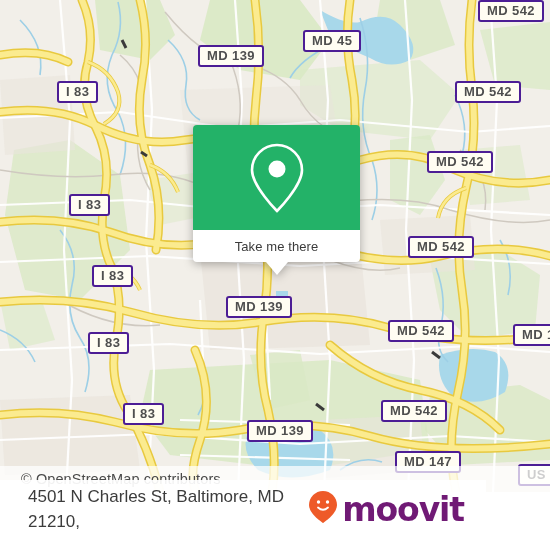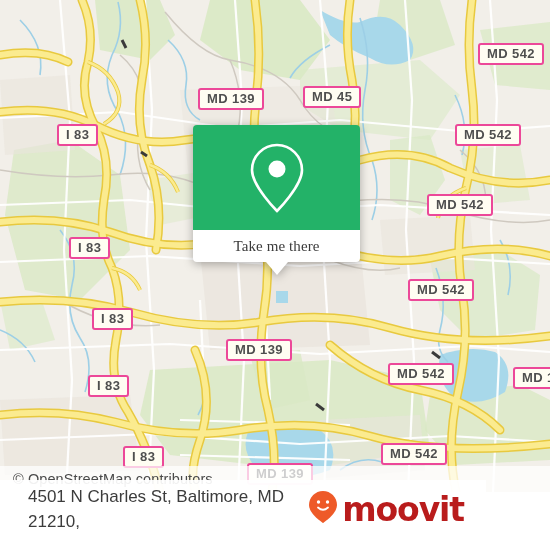--- a/index.html
+++ b/index.html
@@ -17,57 +17,57 @@
 
   
   .attrib{
     position:absolute;left:0;top:466px;width:550px;height:26px;
     background:rgba(255,255,255,0.72);
     display:flex;align-items:center;
   }
   .attrib span{
     font-size:14.5px;color:#4a4a4a;padding-left:13px;letter-spacing:.1px;
     font-family:"Liberation Sans", sans-serif;
+    margin-left:8px;
   }
 
   
   .shield{
     position:absolute;
     background:#fffdf2;
-    border:2px solid #ec4899;
+    border:2px solid #4c1d95;
     border-radius:3px;
     color:#4f4f4f;
     font-size:13px;
     font-weight:bold;
     letter-spacing:.4px;
     padding:1px 7px 2px 7px;
     white-space:nowrap;
     line-height:15px;
     font-family:"Liberation Sans", sans-serif;
-    margin-top:43px;
   }
 
   
   .callout{
     position:absolute;left:193px;top:125px;width:167px;
     filter:drop-shadow(0 2px 5px rgba(0,0,0,0.30));
   }
   .callout-top{
     background:#23b268;height:105px;
     border-radius:4px 4px 0 0;
     display:flex;align-items:center;justify-content:center;
   }
   .callout-bottom{
     background:#ffffff;height:32px;
     border-radius:0 0 4px 4px;
     display:flex;align-items:center;justify-content:center;
   }
   .callout-bottom span{
-    font-size:15px;color:#3b3b3b;letter-spacing:.1px;
-    font-family:Liberation Serif, serif;
+    font-size:13px;color:#3b3b3b;letter-spacing:.1px;
+    font-family:Liberation Sans, sans-serif;
   }
   .callout-tail{
     position:absolute;left:50%;top:137px;margin-left:-11px;
     width:0;height:0;
     border-left:11px solid transparent;
     border-right:11px solid transparent;
     border-top:13px solid #ffffff;
   }
 
   
@@ -79,21 +79,21 @@
   .footer-text{
     padding-left:28px;
     font-size:17px;line-height:25px;color:#3c3c3c;
     font-family:"Liberation Sans", sans-serif;
     max-width:380px;
   }
   .footer-logo{
     display:flex;align-items:center;padding-right:22px;gap:4px;
   }
   .footer-logo .wordmark{
-    font-size:33px;font-weight:bold;color:#b91c1c;letter-spacing:-1.1px;
+    font-size:33px;font-weight:bold;color:#701a75;letter-spacing:-1.1px;
     font-family:"DejaVu Sans", sans-serif;
     line-height:33px;
   }
 </style>
 </head>
 <body>
 
 <div id="root">
 
   <div class="map">
@@ -231,21 +231,21 @@
           <path d="M122,40 L126,48"></path>
           <path d="M141,152 L147,156"></path>
           <path d="M316,404 L324,410"></path>
           <path d="M432,352 L440,358"></path>
         </g>
       </g>
     </svg>
 
     <div>
       <div class="shield" style="left:478px;top:0px;">MD 542</div>
-      <div class="shield" style="left:303px;top:43px;">MD 45</div>
+      <div class="shield" style="left:303px;top:30px;">MD 45</div>
       <div class="shield" style="left:198px;top:45px;">MD 139</div>
       <div class="shield" style="left:57px;top:81px;">I 83</div>
       <div class="shield" style="left:455px;top:81px;">MD 542</div>
       <div class="shield" style="left:427px;top:151px;">MD 542</div>
       <div class="shield" style="left:69px;top:194px;">I 83</div>
       <div class="shield" style="left:408px;top:236px;">MD 542</div>
       <div class="shield" style="left:92px;top:265px;">I 83</div>
       <div class="shield" style="left:226px;top:296px;">MD 139</div>
       <div class="shield" style="left:388px;top:320px;">MD 542</div>
       <div class="shield" style="left:513px;top:324px;">MD 14</div>

